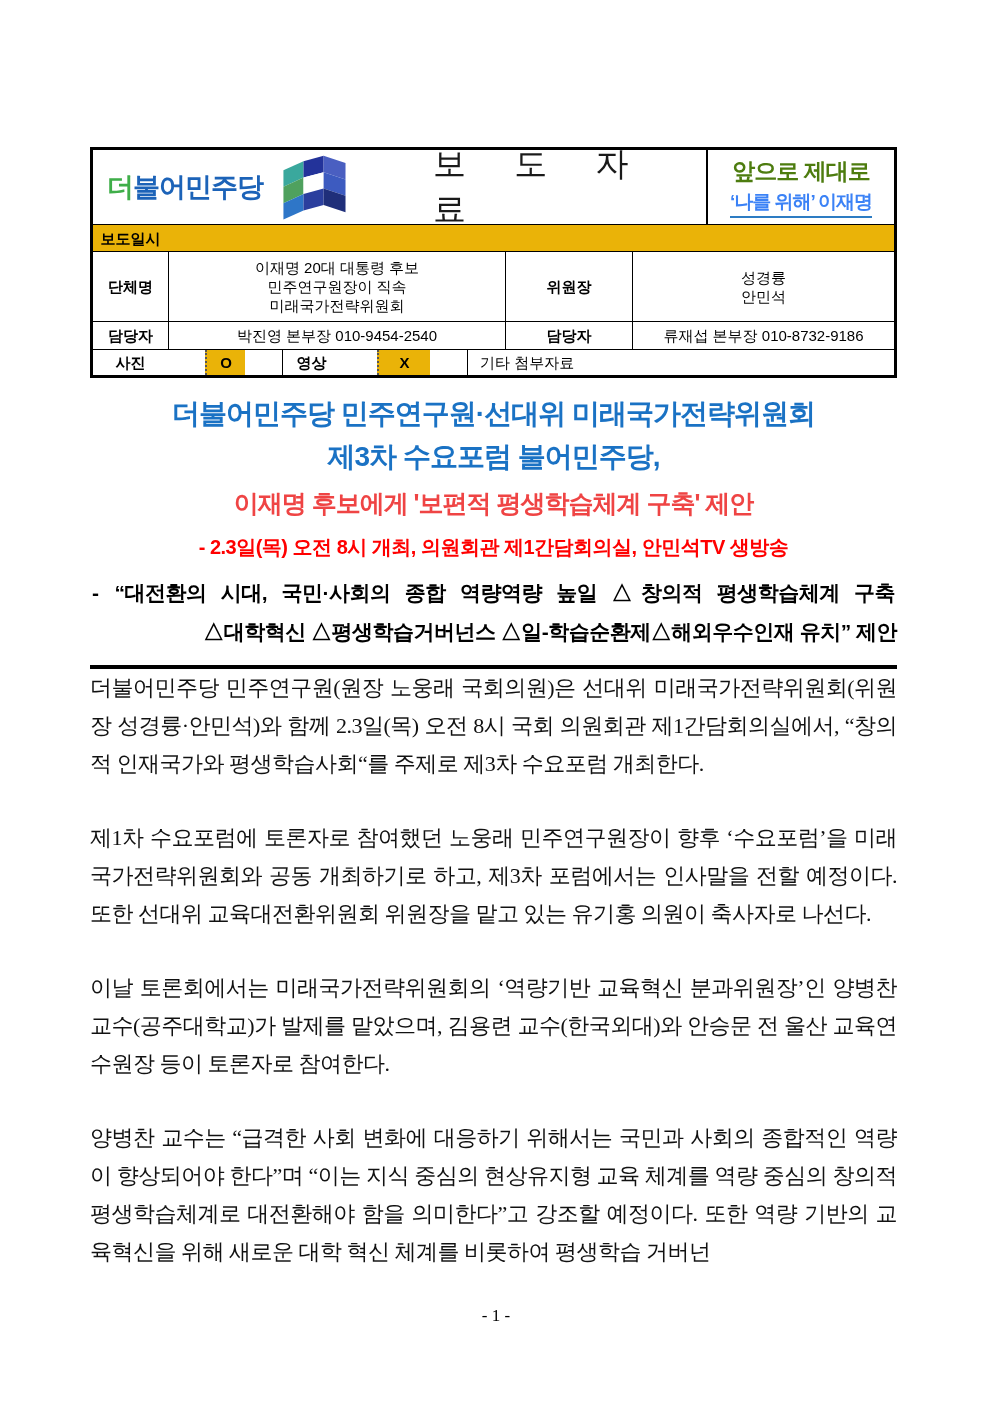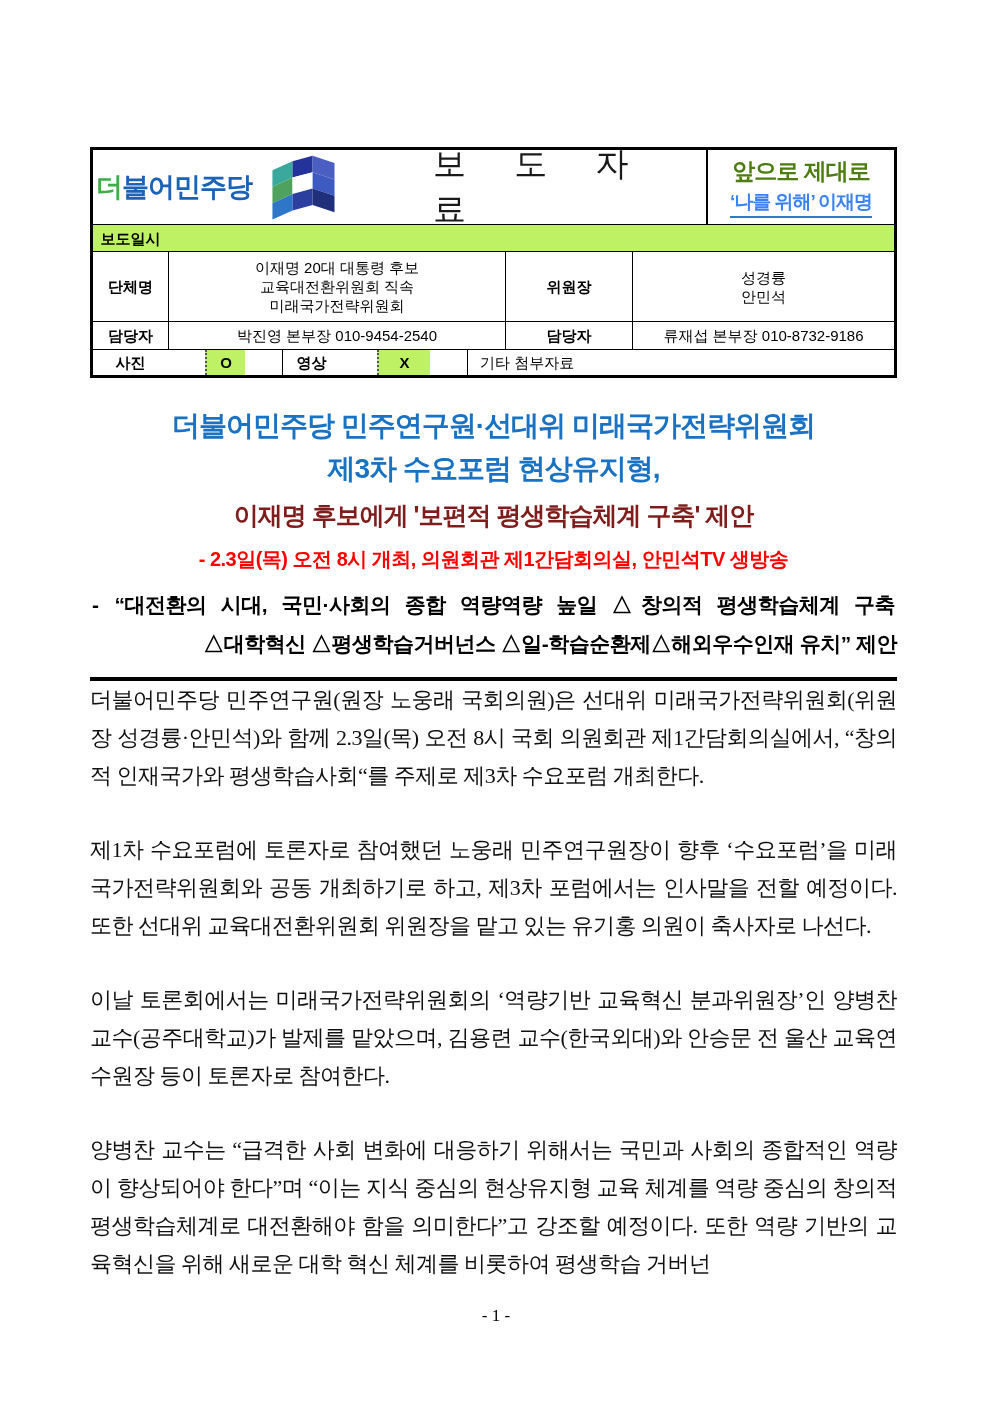--- a/index.html
+++ b/index.html
@@ -11,24 +11,24 @@
   .content { position:absolute; left:90px; top:147px; width:807px; }
 
   
   .press-table { border:3px solid #000; width:807px; }
   .trow { display:flex; align-items:stretch; border-top:1.5px solid #000; }
   .trow:first-child { border-top:none; }
   .cell { display:flex; align-items:center; justify-content:center;
           border-left:1.5px solid #000; text-align:center; line-height:19px; }
   .cell:first-child { border-left:none; }
   .cell.dotted { border-left:2px dotted #555; }
-  .teal { background:#bef264; }
+  .teal { background:#eab308; }
 
   .row-header { height:74px; }
-  .hdr-logo { display:flex; align-items:center; padding-left:3px; width:330px; }
+  .hdr-logo { display:flex; align-items:center; padding-left:14px; width:330px; }
   .logo-text { font-size:27px; font-weight:800; letter-spacing:-1px; white-space:nowrap; }
   .logo-green { color:#3fae49; }
   .logo-blue  { color:#1c63b8; }
   .flag { margin-left:4px; margin-top:-6px; }
   .hdr-doctype { flex:1; display:flex; align-items:center; justify-content:center;
     font-family:"Liberation Serif", serif; font-size:33px; letter-spacing:20px;
     padding-left:10px; color:#1a1a1a; }
   .hdr-slogan { width:188px; border-left:2px solid #000; display:flex;
     flex-direction:column; align-items:center; justify-content:center; gap:2px; }
   .slogan1 { color:#4d7c0f; font-weight:800; font-size:23px; letter-spacing:-1px; }
@@ -47,23 +47,23 @@
   .c4 { flex:1; }
 
   .row-media { height:26px; font-size:15px;gap:37px; }
   .m-photo { width:75px; font-weight:600; }
   .m-o { width:40px; font-weight:700; }
   .m-video { width:58px; font-weight:600; }
   .m-x { width:53px; font-weight:700; }
   .m-etc { flex:1; justify-content:flex-start; padding-left:12px; }
 
   
-  .headline { margin-top:26px; text-align:center; }
+  .headline { margin-top:14px; text-align:center; }
   .title-main { color:#1a72c4; font-size:28px; font-weight:800; line-height:43px; letter-spacing:-1px; }
-  .title-sub  { color:#7f1d1d; font-size:25px; font-weight:800; line-height:34px; margin-top:8px; letter-spacing:-1px; }
+  .title-sub  { color:#ef4444; font-size:25px; font-weight:800; line-height:34px; margin-top:8px; letter-spacing:-1px; }
   .subtitle-red { color:#ff0000; font-size:20px; font-weight:700; margin-top:14px; letter-spacing:-0.5px; }
   .subtitle-black { margin-top:12px; font-size:21px; font-weight:700; line-height:39px; letter-spacing:-0.5px; }
   .black-line1 { display:flex; gap:16px; text-align:left; padding:0 2px; }
   .black-line1 .dash { flex:none; }
   .black-line1 .txt { flex:1; text-align:justify; text-align-last:justify; }
   .black-line2 { text-align:right; }
 
   .separator { border:none; border-top:4px solid #000; margin-top:14px; }
 
   
@@ -106,21 +106,21 @@
 
     <div class="trow row-release teal">
       <div class="cell c-label">보도일시</div>
     </div>
 
     <div class="trow row-org">
       <div class="cell c1">단체명</div>
       <div class="cell c2">
         <div>
           <div>이재명 20대 대통령 후보</div>
-          <div>교육대전환위원회 직속</div>
+          <div>민주연구원장이 직속</div>
           <div>미래국가전략위원회</div>
         </div>
       </div>
       <div class="cell c3">위원장</div>
       <div class="cell c4">
         <div>
           <div>성경륭</div>
           <div>안민석</div>
         </div>
       </div>
@@ -138,21 +138,21 @@
       <div class="cell m-o teal dotted">O</div>
       <div class="cell m-video">영상</div>
       <div class="cell m-x teal dotted">X</div>
       <div class="cell m-etc">기타 첨부자료</div>
     </div>
 
   </div>
 
   <div class="headline">
     <div class="title-main">더불어민주당 민주연구원·선대위 미래국가전략위원회</div>
-    <div class="title-main">제3차 수요포럼 현상유지형,</div>
+    <div class="title-main">제3차 수요포럼 불어민주당,</div>
     <div class="title-sub">이재명 후보에게 '보편적 평생학습체계 구축' 제안</div>
     <div class="subtitle-red">- 2.3일(목) 오전 8시 개최, 의원회관 제1간담회의실, 안민석TV 생방송</div>
     <div class="subtitle-black">
       <div class="black-line1">
         <span class="dash">-</span>
         <span class="txt">“대전환의 시대, 국민·사회의 종합 역량역량 높일 △창의적 평생학습체계 구축</span>
       </div>
       <div class="black-line2">△대학혁신 △평생학습거버넌스 △일-학습순환제△해외우수인재 유치” 제안</div>
     </div>
   </div>

